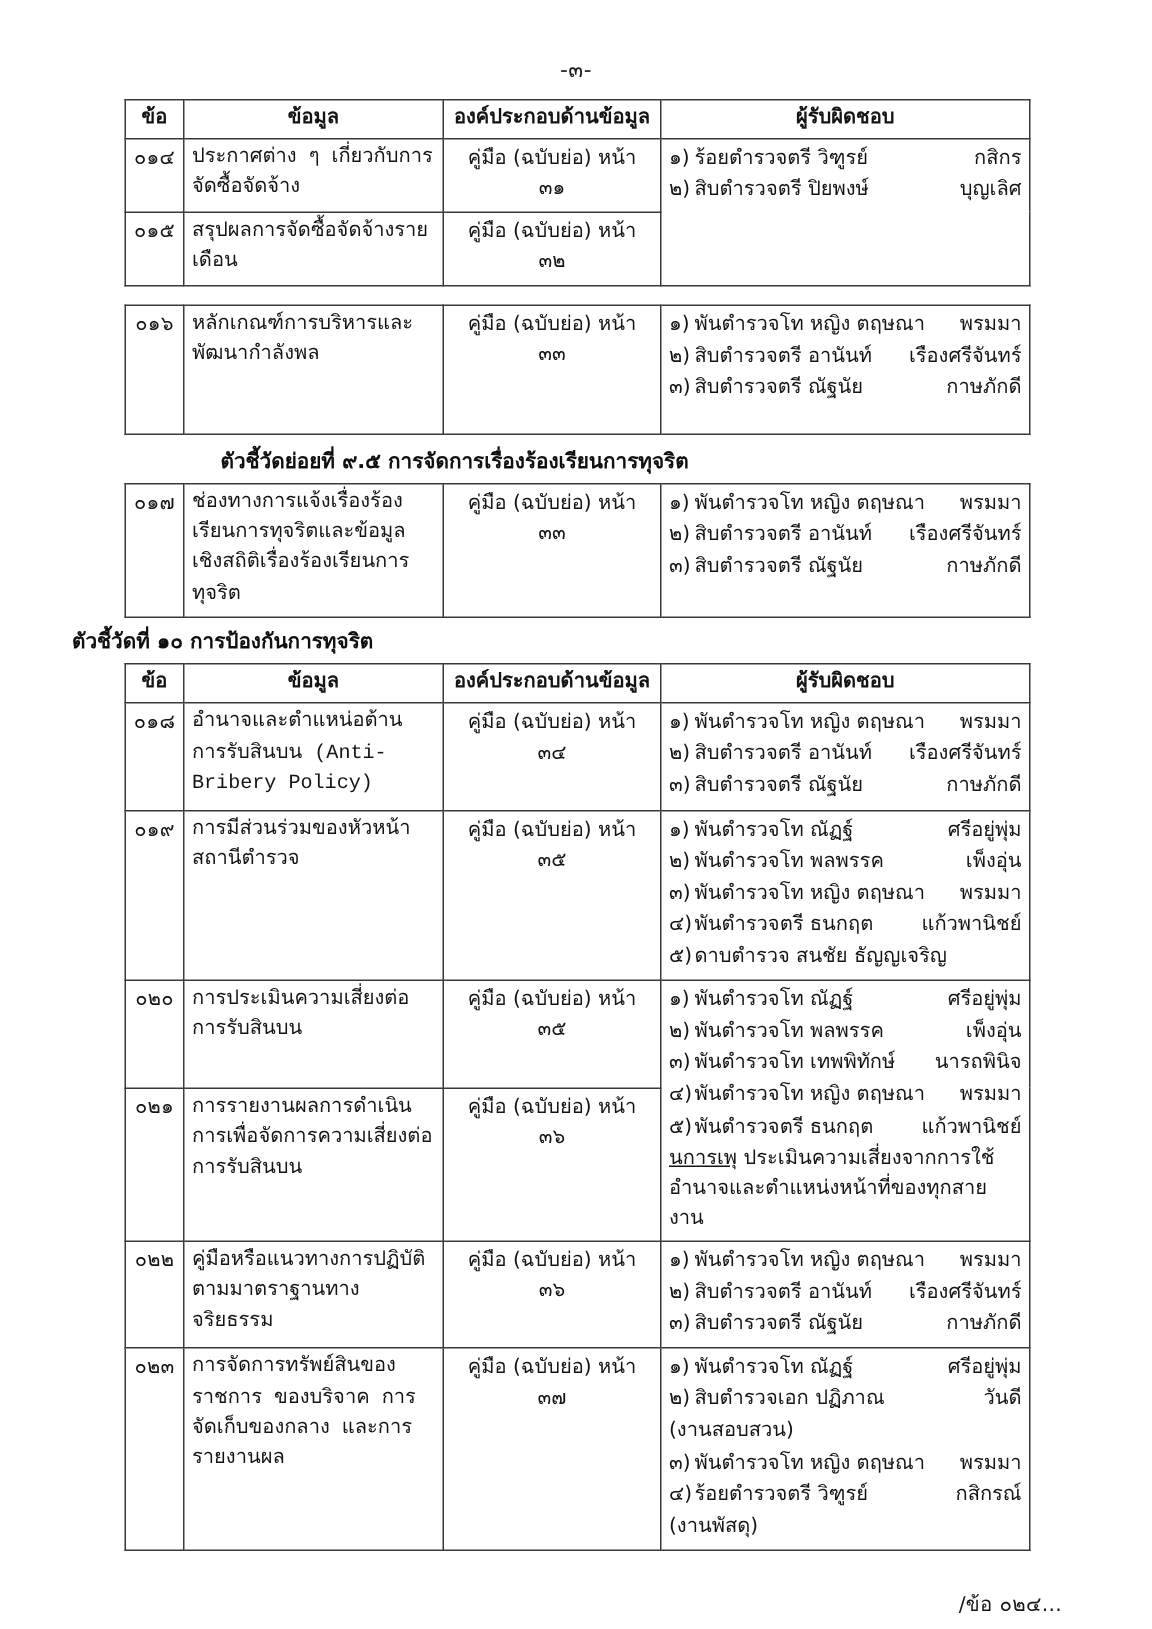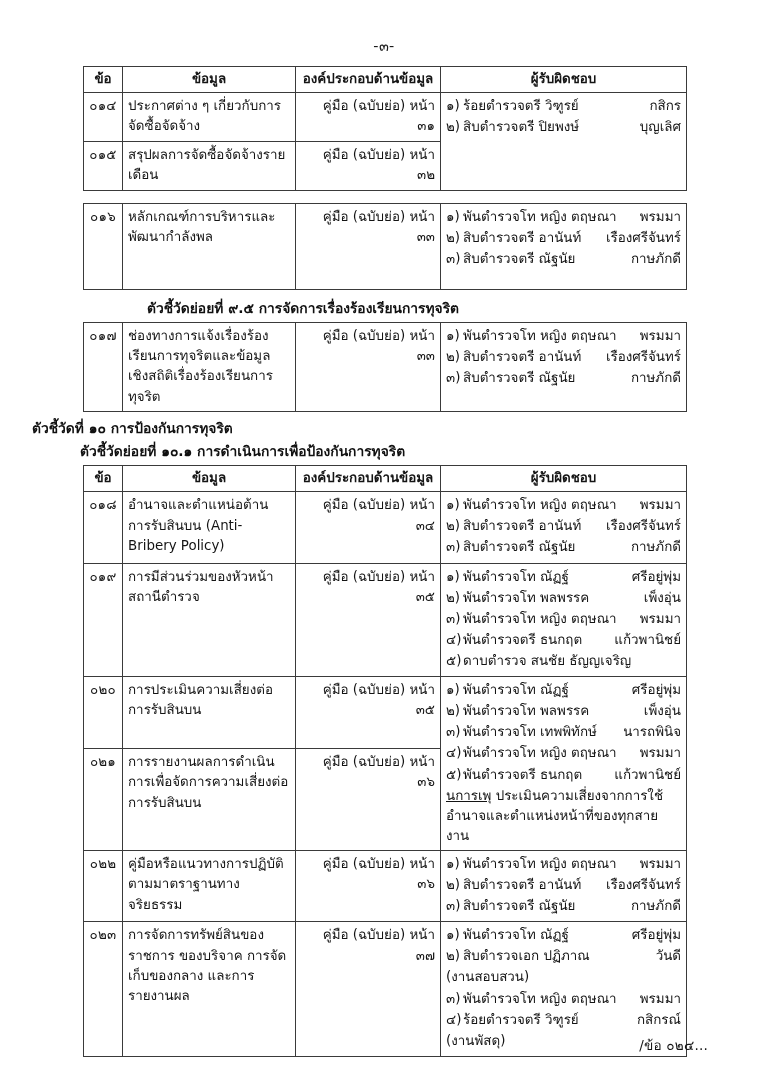--- a/index.html
+++ b/index.html
@@ -73,22 +73,22 @@
   col.c-info { width: 173px; }
   col.c-comp { width: 145px; }
   col.c-resp { width: 246px; }
 
   td.cell-no {
     text-align: center;
     letter-spacing: 0.2px;
     padding-left: 1px;
     padding-right: 1px;
   }
-  td.cell-info { text-align: left; }
-  td.cell-comp { text-align: right; }
+  td.cell-info { text-align: left; font-family: Liberation Mono, monospace; }
+  td.cell-comp { text-align: center; }
   td.cell-resp { padding: 3px 4px 4px 6px; }
 
   
   ul.resp-list {
     list-style: none;
     margin: 0;
     padding: 0;
   }
   ul.resp-list li {
     display: flex;
@@ -127,31 +127,31 @@
   
   .sub-heading {
     font-weight: bold;
     font-size: 13.8px;
     line-height: 1.45;
     color: #101010;
     margin: 0;
     white-space: nowrap;
   }
   .heading-indent-sub { padding-left: 147px; }
-  .heading-indent-main { padding-left: 32px; }
+  .heading-indent-main { padding-left: 48px; }
   .heading-indent-sub2 { padding-left: 80px; }
 
   .gap-after-table-1 { height: 8px; }
   .gap-small { height: 4px; }
 
   
   .footer-note {
     position: absolute;
     right: 60px;
-    bottom: 30px;
+    bottom: 6px;
     font-size: 13.6px;
     color: #161616;
     letter-spacing: 0.2px;
   }
 </style>
 </head>
 <body>
 
 <div class="page">
 
@@ -277,21 +277,20 @@
                 </li>
               </ul>
           </td>
         </tr>
       </tbody>
     </table>
 
     <div class="gap-small" style="height:6px"></div>
 
     <div class="sub-heading heading-indent-main">ตัวชี้วัดที่ ๑๐ การป้องกันการทุจริต</div>
-    <div class="sub-heading heading-indent-sub2" style="margin-top:3px">ตัวชี้วัดย่อยที่ ๑๐.๑ การดำเนินการเพื่อป้องกันการทุจริต</div>
     <div class="gap-small"></div>
 
     <table class="doc-table">
       <colgroup>
           <col class="c-no">
           <col class="c-info">
           <col class="c-comp">
           <col class="c-resp">
         </colgroup>
       <thead>

